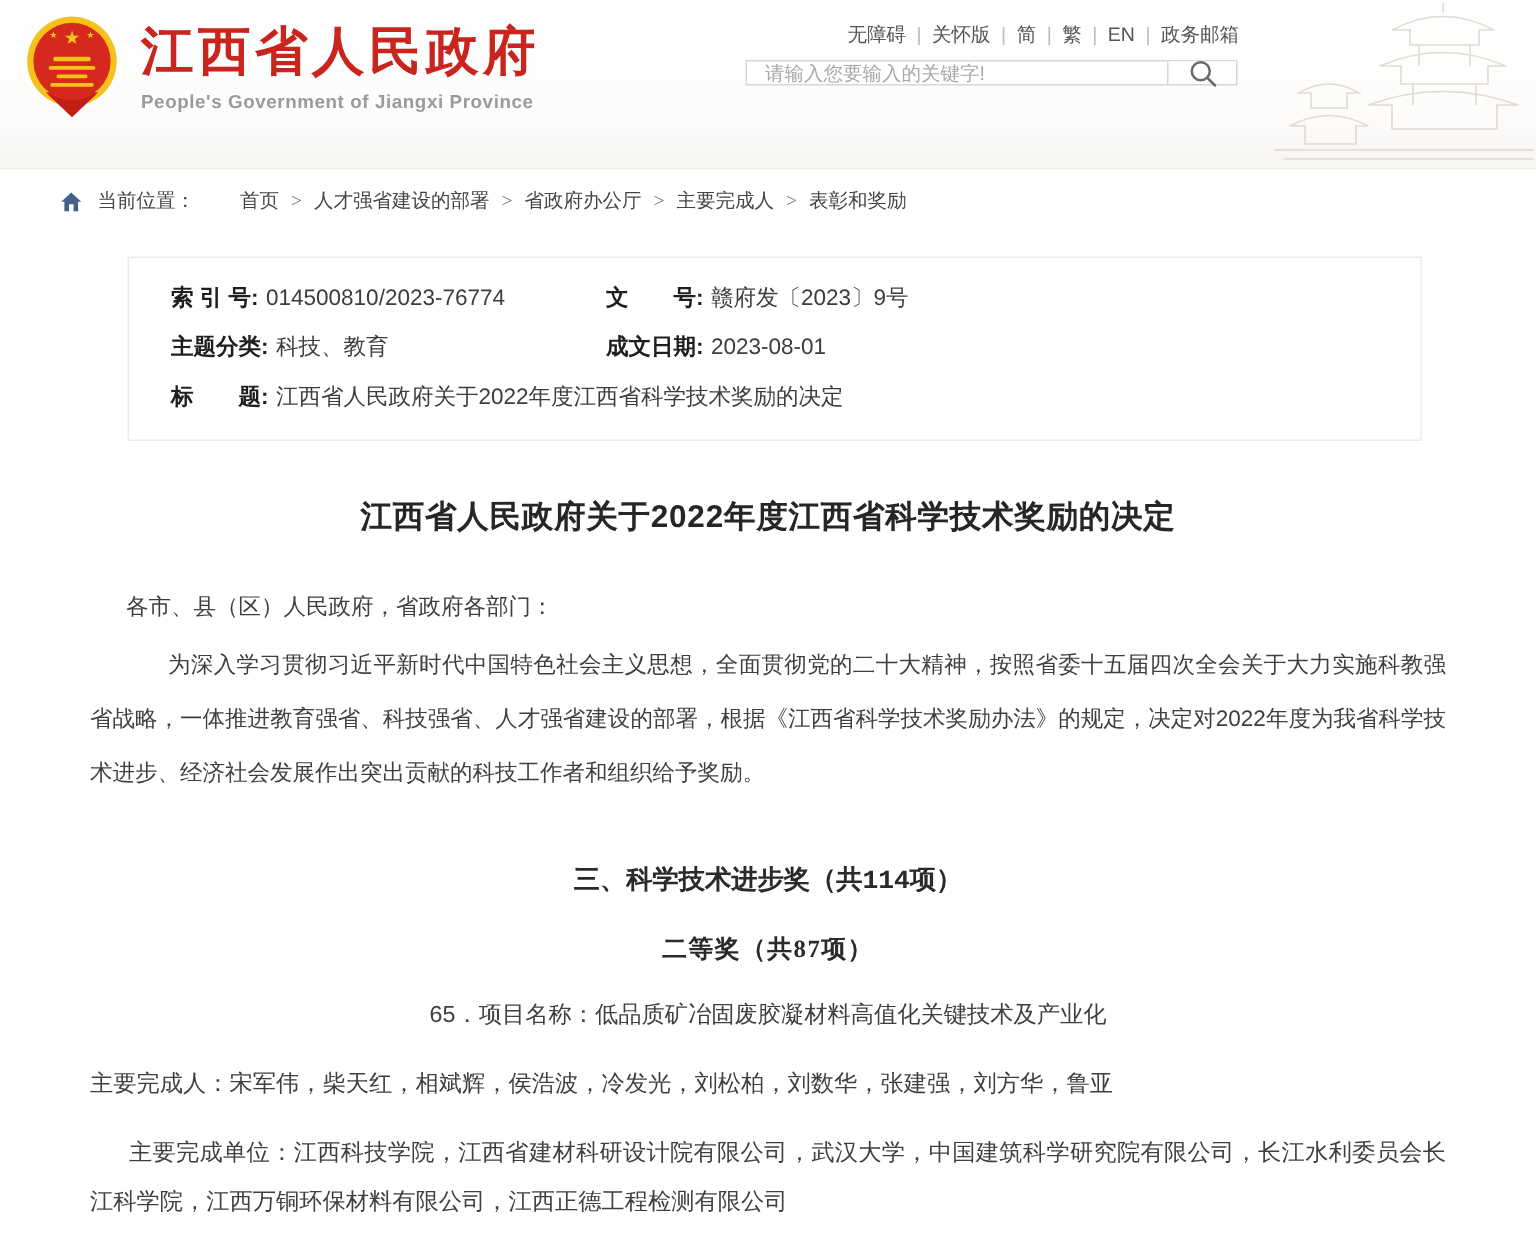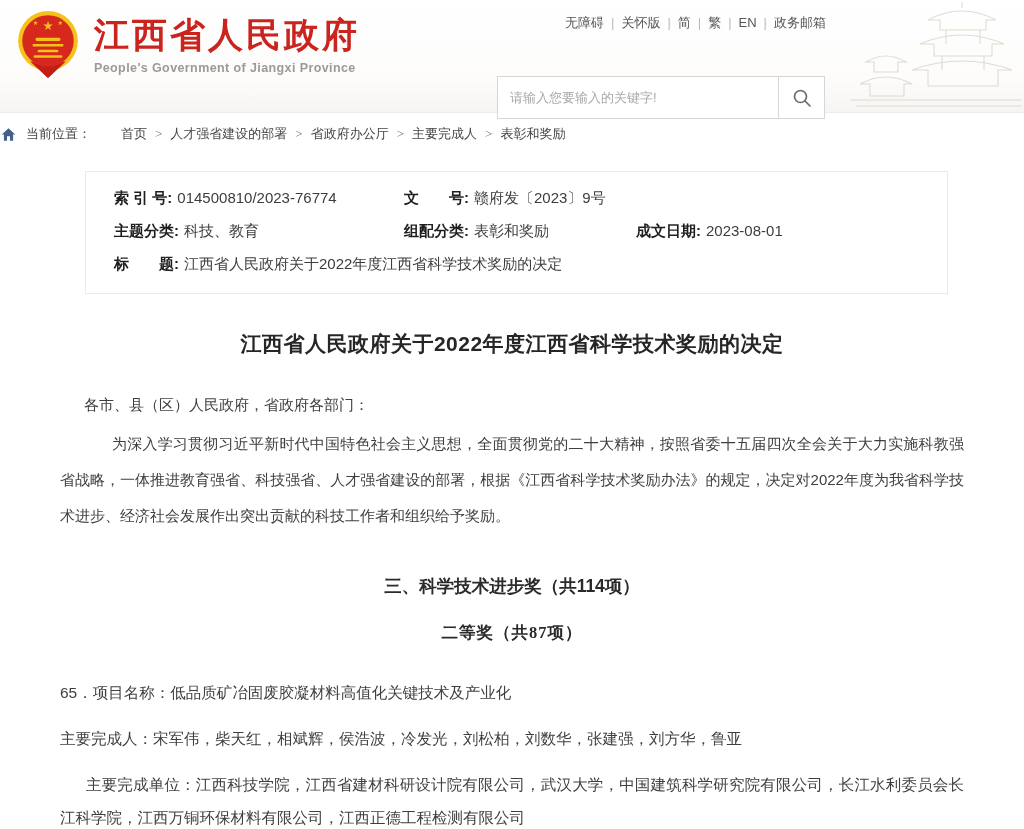--- a/index.html
+++ b/index.html
@@ -21,39 +21,39 @@
   .emblem { width:64px; height:70px; flex:0 0 auto; }
   .site-title-block { margin-left:14px; }
   .site-name { font-size:35px; font-weight:bold; color:#c9241e; letter-spacing:3px; line-height:1.15; }
   .site-name-en { font-size:12.5px; font-weight:bold; color:#9a9a9a; letter-spacing:.4px; margin-top:5px; }
 
   .utility { position:absolute; top:14px; right:198px; font-size:13px; color:#555; white-space:nowrap; }
   .utility .u-link { cursor:pointer; }
   .utility .u-link:not(:last-child)::after { content:"|"; color:#bbb; margin:0 7px; }
 
   .searchbar {
-    position:absolute; top:40px; left:497px; width:328px; height:43px;
-    background:#fff; border:1px solid #d6d6d6; display:flex; align-items:stretch;margin-top:36px;
+    position:absolute; top:40px; left:497px; width:328px; height:17px;
+    background:#fff; border:1px solid #d6d6d6; display:flex; align-items:stretch;
   }
   .searchbar input {
     flex:1; border:none; outline:none; padding:0 12px; font-size:13px; color:#333;
     font-family:"Liberation Sans","DejaVu Sans",sans-serif; background:transparent;
   }
   .searchbar input::placeholder { color:#a9a9a9; }
   .search-btn {
     width:46px; border:none; border-left:1px solid #d6d6d6; background:#fff;
     display:flex; align-items:center; justify-content:center; cursor:pointer;
   }
 
   .pavilion { position:absolute; right:2px; top:0; width:176px; height:112px; opacity:.75; }
 
   
   .breadcrumb {
     height:42px; display:flex; align-items:center; 
-    font-size:13px; color:#444; background:#fff;
+    font-size:13px; color:#444; background:#fff;margin-left:39px;
   }
   .bc-home { width:17px; height:15px; margin-right:9px; }
   .bc-label { margin-right:30px; color:#444; }
   .bc-item { color:#444; cursor:pointer; white-space:nowrap;font-family:Liberation Serif, serif; }
   .bc-item:not(:last-child)::after { content:">"; color:#777; margin:0 8px; }
 
   
   .content { padding:0 60px; }
 
   .doc-table { margin:16px 16px 0 25px; border:1px solid #eaeaea; padding:10px 0 12px; }
@@ -62,26 +62,26 @@
   .meta-cell.first { padding-left:28px; }
   .meta-label { font-weight:bold; color:#1e1e1e; margin-right:5px; }
   .meta-row.single { display:block; }
 
   .article-title { margin-top:36px; text-align:center; font-size:21px; font-weight:bold; color:#262626; letter-spacing:.5px; }
 
   p.doc { font-size:15px; line-height:36px; color:#3f3f3f; }
   .salutation { margin-top:29px; text-indent:24px; }
   .body-para { margin-top:3px; text-indent:52px; text-align:justify; }
 
-  .section-heading { margin-top:40px; text-align:center; font-size:17.5px; font-weight:bold; color:#2a2a2a; }
+  .section-heading { margin-top:40px; text-align:center; font-size:17.5px; font-weight:bold; color:#2a2a2a;font-family:Liberation Mono, monospace; }
   .sub-heading { margin-top:24px; text-align:center; font-size:16.5px; font-weight:bold; color:#2a2a2a;
                  font-family:"Liberation Serif","DejaVu Serif",serif; letter-spacing:1px; }
 
   .item p { font-size:15.5px; line-height:33px; color:#3f3f3f; }
-  .item-project { margin-top:32px; }
+  .item-project { margin-top:16px;text-align:center; }
   .item-people  { margin-top:13px; }
   .item-units   { margin-top:13px; text-indent:26px; text-align:justify; }
 </style>
 </head>
 <body>
 
 <div class="page">
 
   <div class="site-header">
 
@@ -155,23 +155,20 @@
         </div>
         <div class="meta-cell">
           <span class="meta-label">文　　号:</span><span class="meta-value">赣府发〔2023〕9号</span>
         </div>
       </div>
       <div class="meta-row">
         <div class="meta-cell first">
           <span class="meta-label">主题分类:</span><span class="meta-value">科技、教育</span>
         </div>
         <div class="meta-cell">
-          <span class="meta-label">组配分类:</span><span class="meta-value">表彰和奖励</span>
-        </div>
-        <div class="meta-cell">
           <span class="meta-label">成文日期:</span><span class="meta-value">2023-08-01</span>
         </div>
       </div>
       <div class="meta-row single">
         <div class="meta-cell first">
           <span class="meta-label">标　　题:</span><span class="meta-value">江西省人民政府关于2022年度江西省科学技术奖励的决定</span>
         </div>
       </div>
     </div>
 

